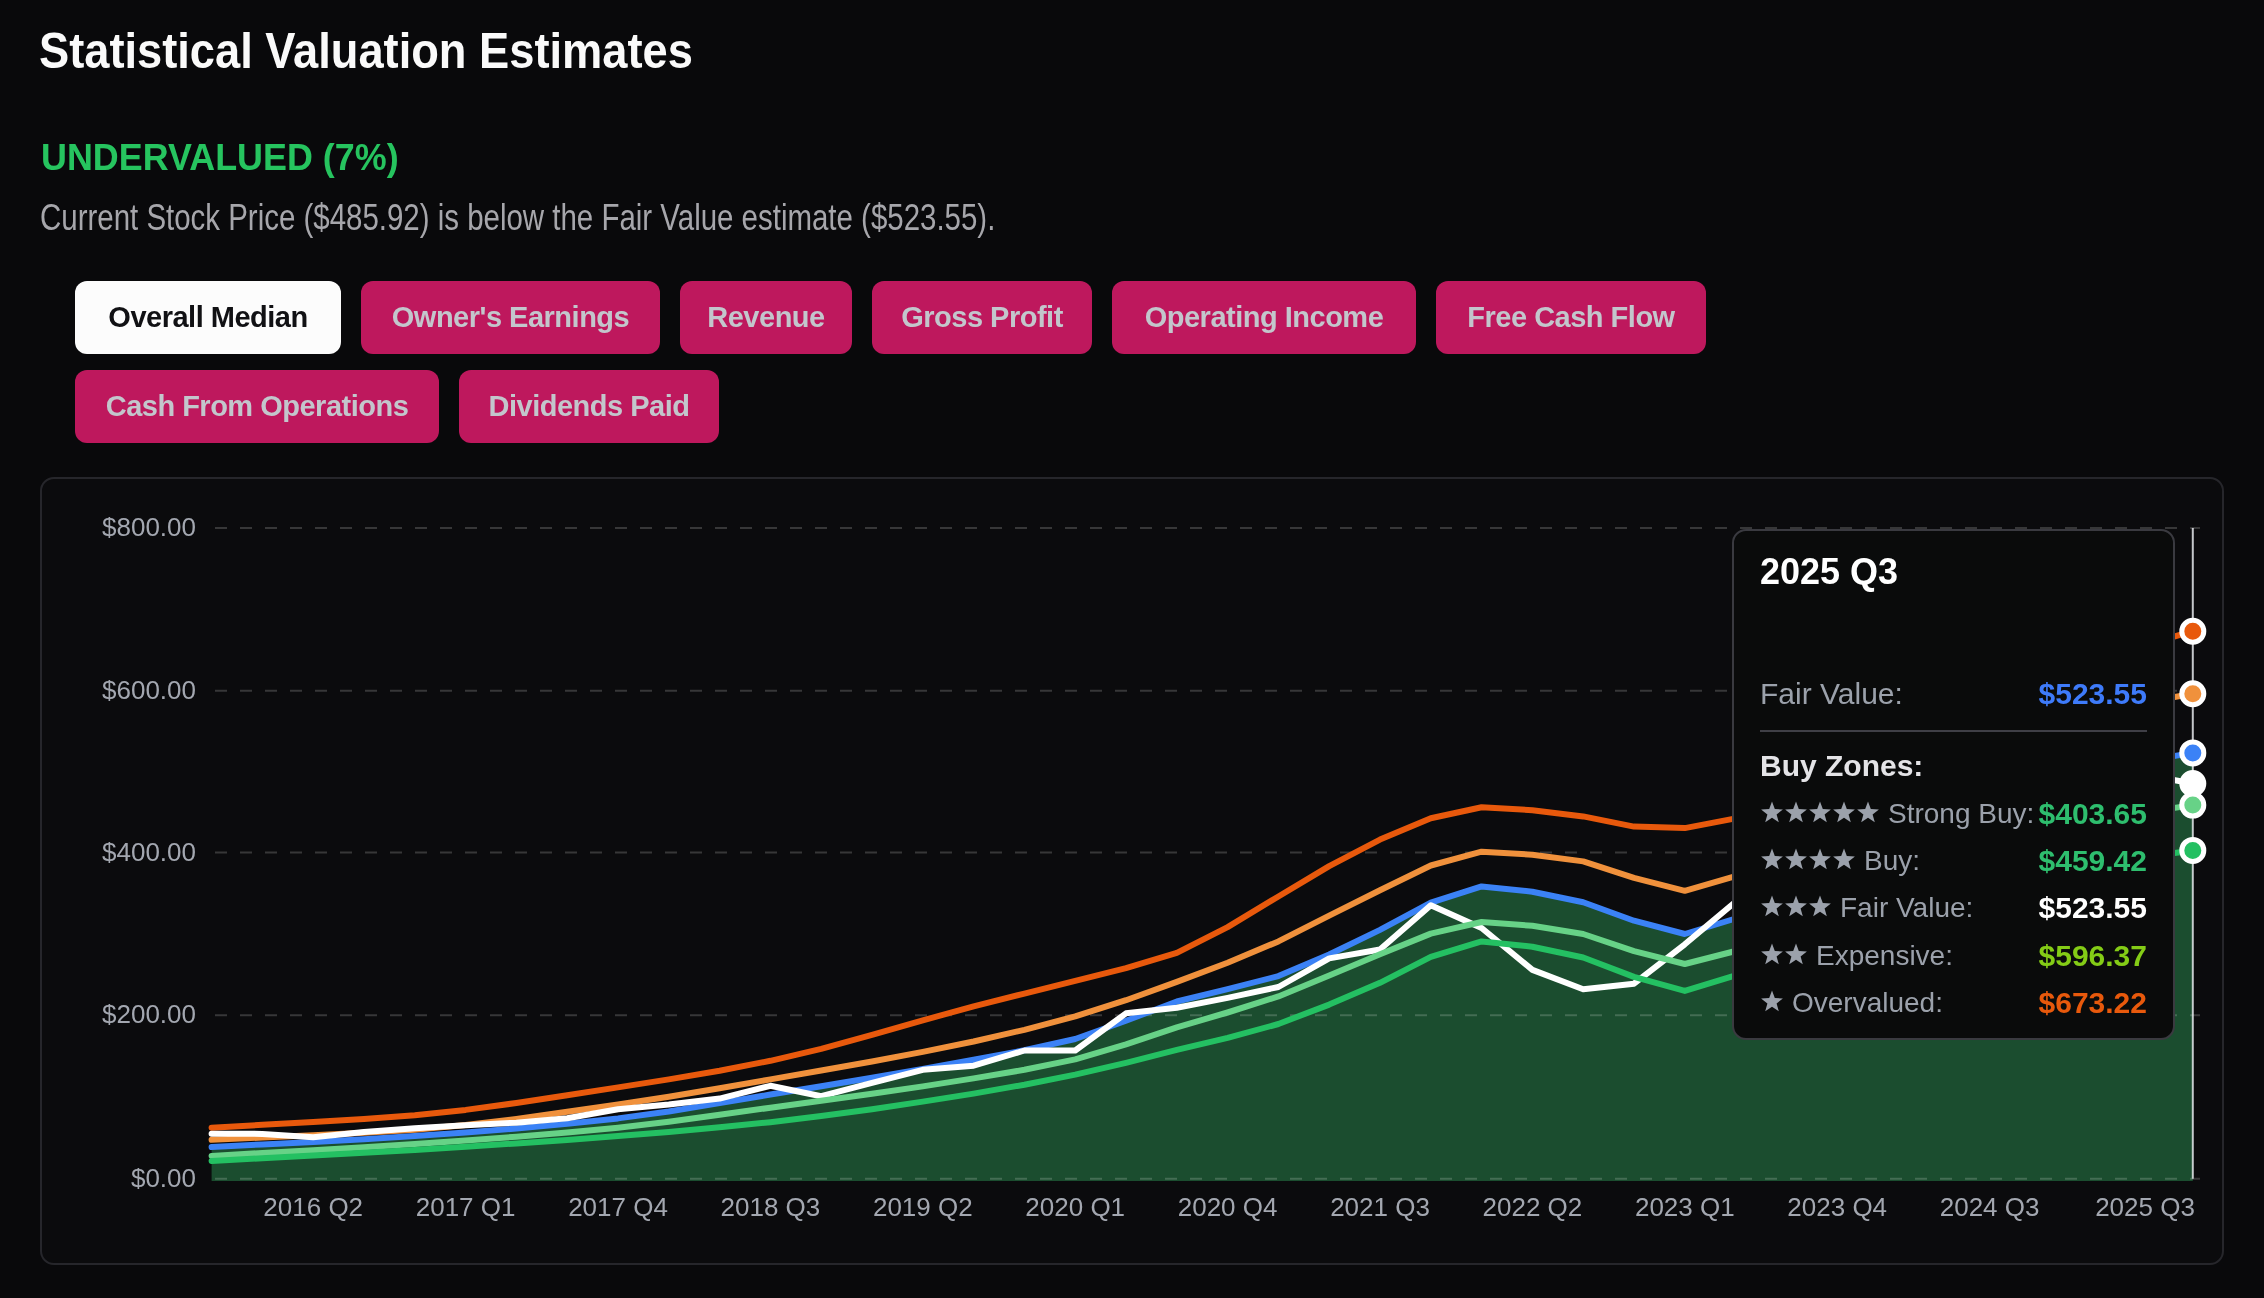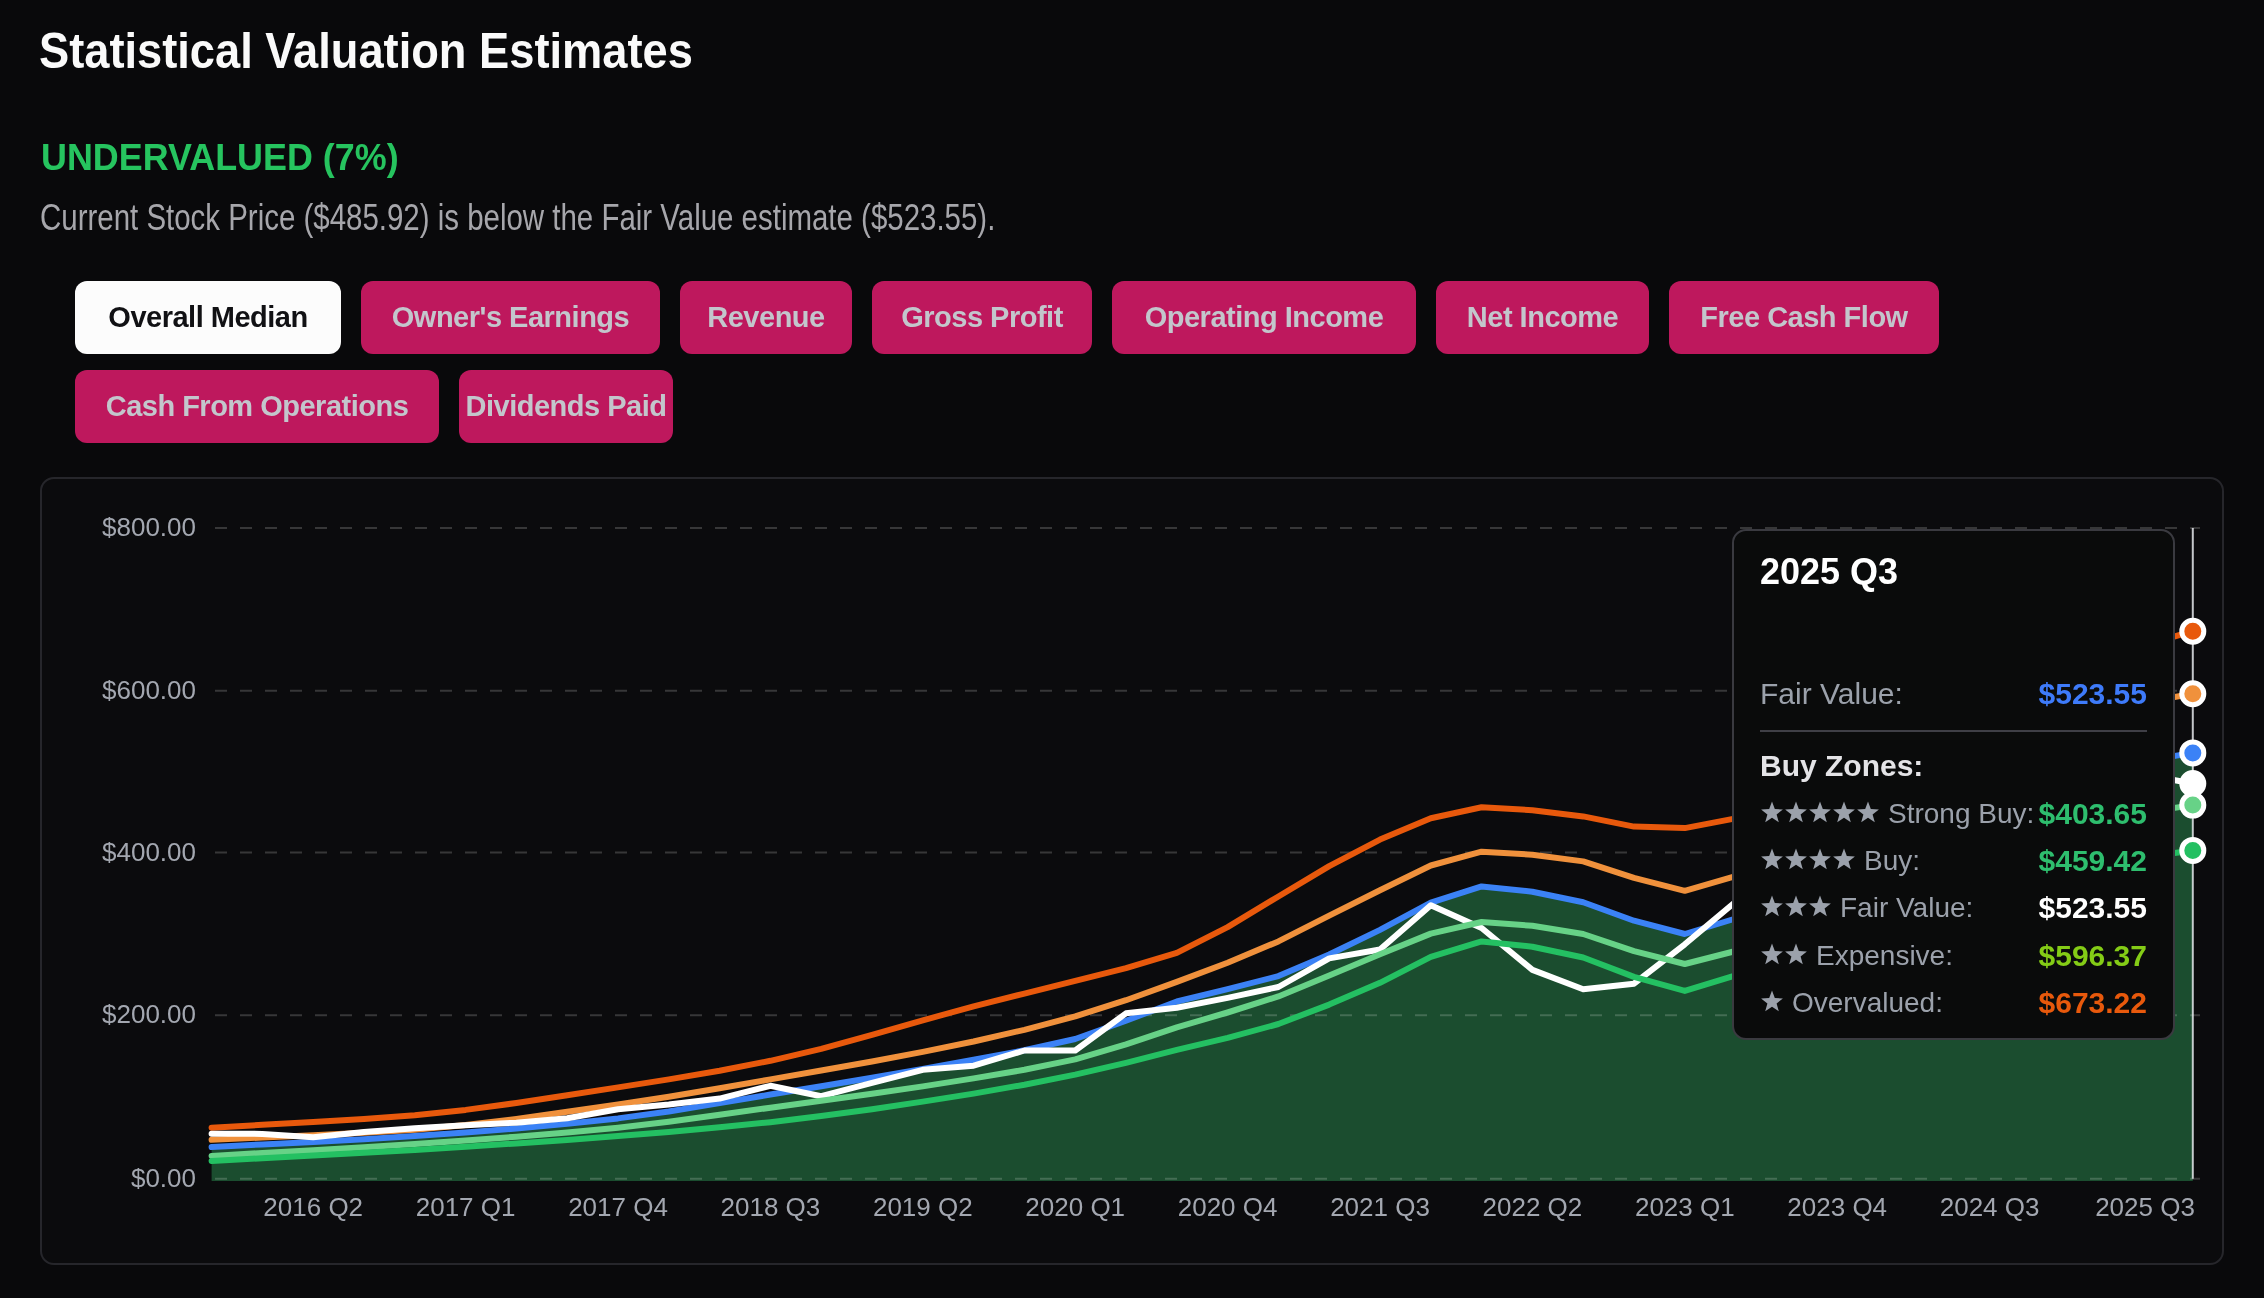--- a/index.html
+++ b/index.html
@@ -33,26 +33,25 @@
 <body>
 <div id="title">Statistical Valuation Estimates</div>
 <div id="sub">UNDERVALUED (7%)</div>
 <div id="para">Current Stock Price ($485.92) is below the Fair Value estimate ($523.55).</div>
 <div class="btnrow" style="top:281px">
     <div class="btn active" style="width:266px">Overall Median</div>
     <div class="btn " style="width:299px">Owner's Earnings</div>
     <div class="btn " style="width:172px">Revenue</div>
     <div class="btn " style="width:220px">Gross Profit</div>
     <div class="btn " style="width:304px">Operating Income</div>
-    <div class="btn " style="width:213px">Net Income</div>
     <div class="btn " style="width:270px">Free Cash Flow</div>
   </div>
 <div class="btnrow" style="top:370px">
     <div class="btn " style="width:364px">Cash From Operations</div>
-    <div class="btn " style="width:214px">Dividends Paid</div>
+    <div class="btn " style="width:260px">Dividends Paid</div>
   </div>
 <div id="chartbox"></div>
 <svg width="2264" height="1298" viewBox="0 0 2264 1298" style="position:absolute;left:0;top:0" font-family="Liberation Sans, sans-serif">
 <path d="M211.6 1147.0 L262.4 1144.4 L313.2 1141.9 L364.0 1139.2 L414.8 1136.1 L465.6 1132.5 L516.4 1128.5 L567.2 1123.8 L618.0 1118.4 L668.8 1111.5 L719.6 1103.1 L770.4 1094.5 L821.2 1086.2 L872.0 1077.7 L922.8 1069.0 L973.6 1059.7 L1024.4 1050.3 L1075.2 1039.0 L1126.0 1020.7 L1176.8 1001.5 L1227.6 989.1 L1278.4 976.1 L1329.2 954.5 L1380.0 929.9 L1430.8 902.6 L1481.6 886.4 L1532.4 891.7 L1583.2 902.2 L1634.0 920.7 L1684.8 934.0 L1735.6 918.5 L1786.4 906.3 L1837.2 886.0 L1888.0 859.9 L1938.8 833.1 L1989.6 808.7 L2040.4 794.9 L2091.2 798.9 L2142.0 761.5 L2192.8 752.9 L2192.8 1181 L211.6 1181 Z" fill="#1b4d2f"></path>
 <line x1="215" y1="528.0" x2="2200" y2="528.0" stroke="#ffffff" stroke-opacity="0.18" stroke-width="2" stroke-dasharray="12 13"></line>
 <line x1="215" y1="690.7" x2="2200" y2="690.7" stroke="#ffffff" stroke-opacity="0.18" stroke-width="2" stroke-dasharray="12 13"></line>
 <line x1="215" y1="852.5" x2="2200" y2="852.5" stroke="#ffffff" stroke-opacity="0.18" stroke-width="2" stroke-dasharray="12 13"></line>
 <line x1="215" y1="1015.3" x2="2200" y2="1015.3" stroke="#ffffff" stroke-opacity="0.18" stroke-width="2" stroke-dasharray="12 13"></line>
 <line x1="215" y1="1178.8" x2="2200" y2="1178.8" stroke="#ffffff" stroke-opacity="0.18" stroke-width="2" stroke-dasharray="12 13"></line>
 <text x="196" y="536.0" text-anchor="end" font-size="26" fill="#a3a7b0">$800.00</text>

